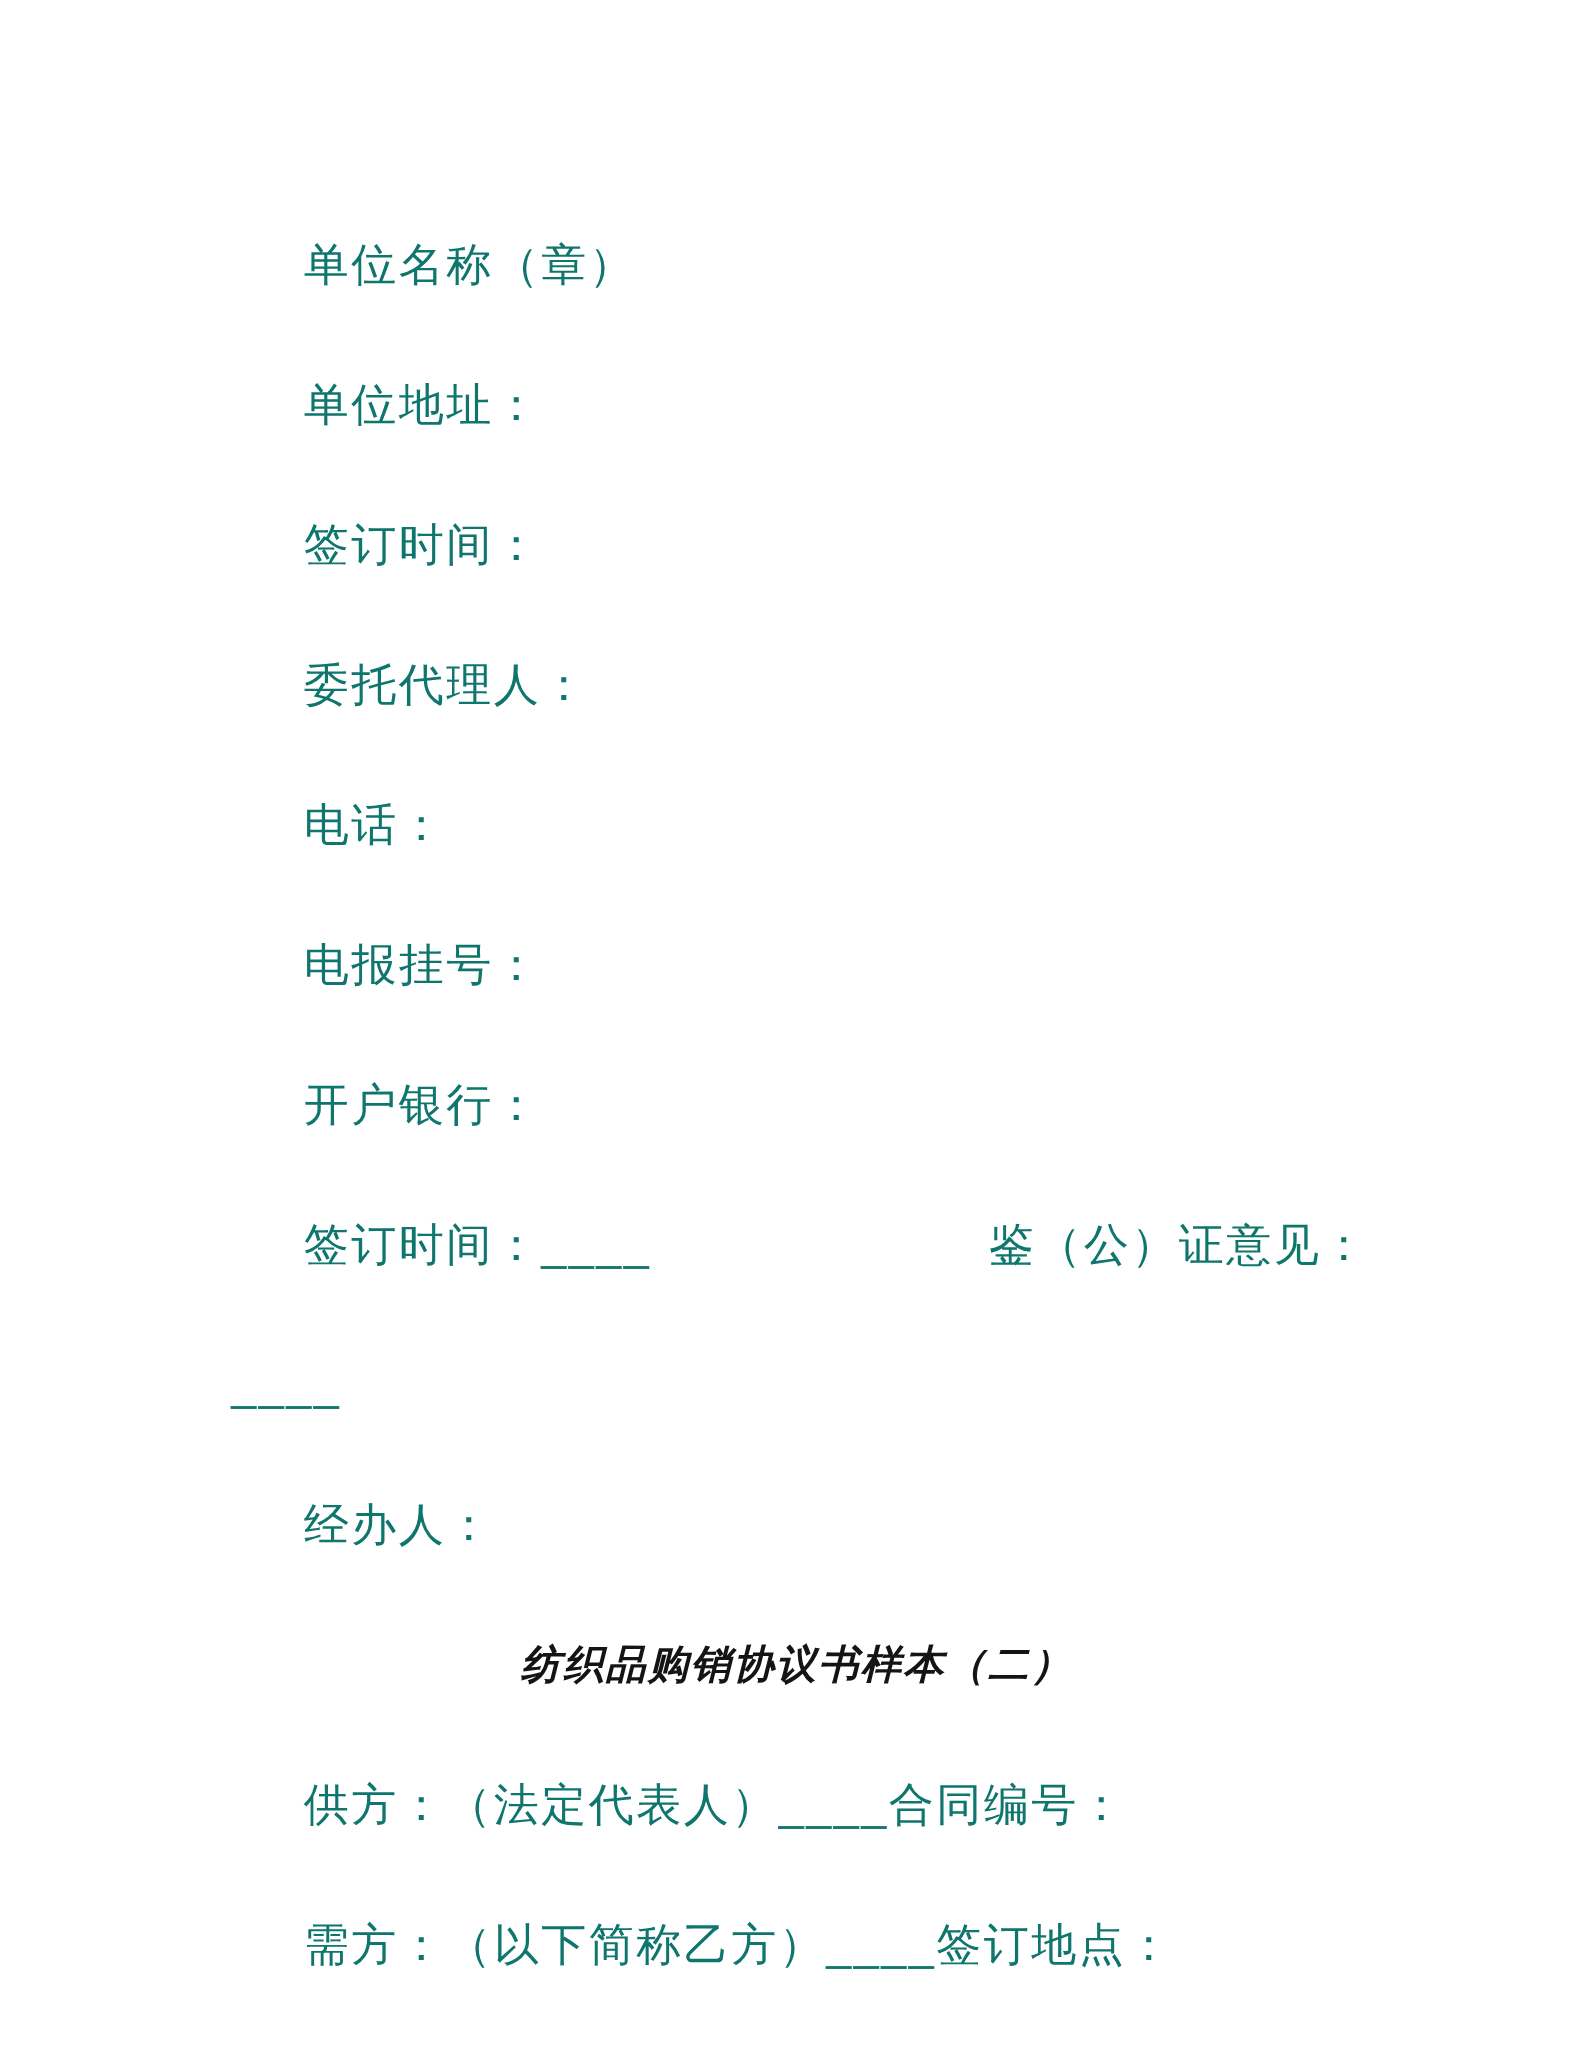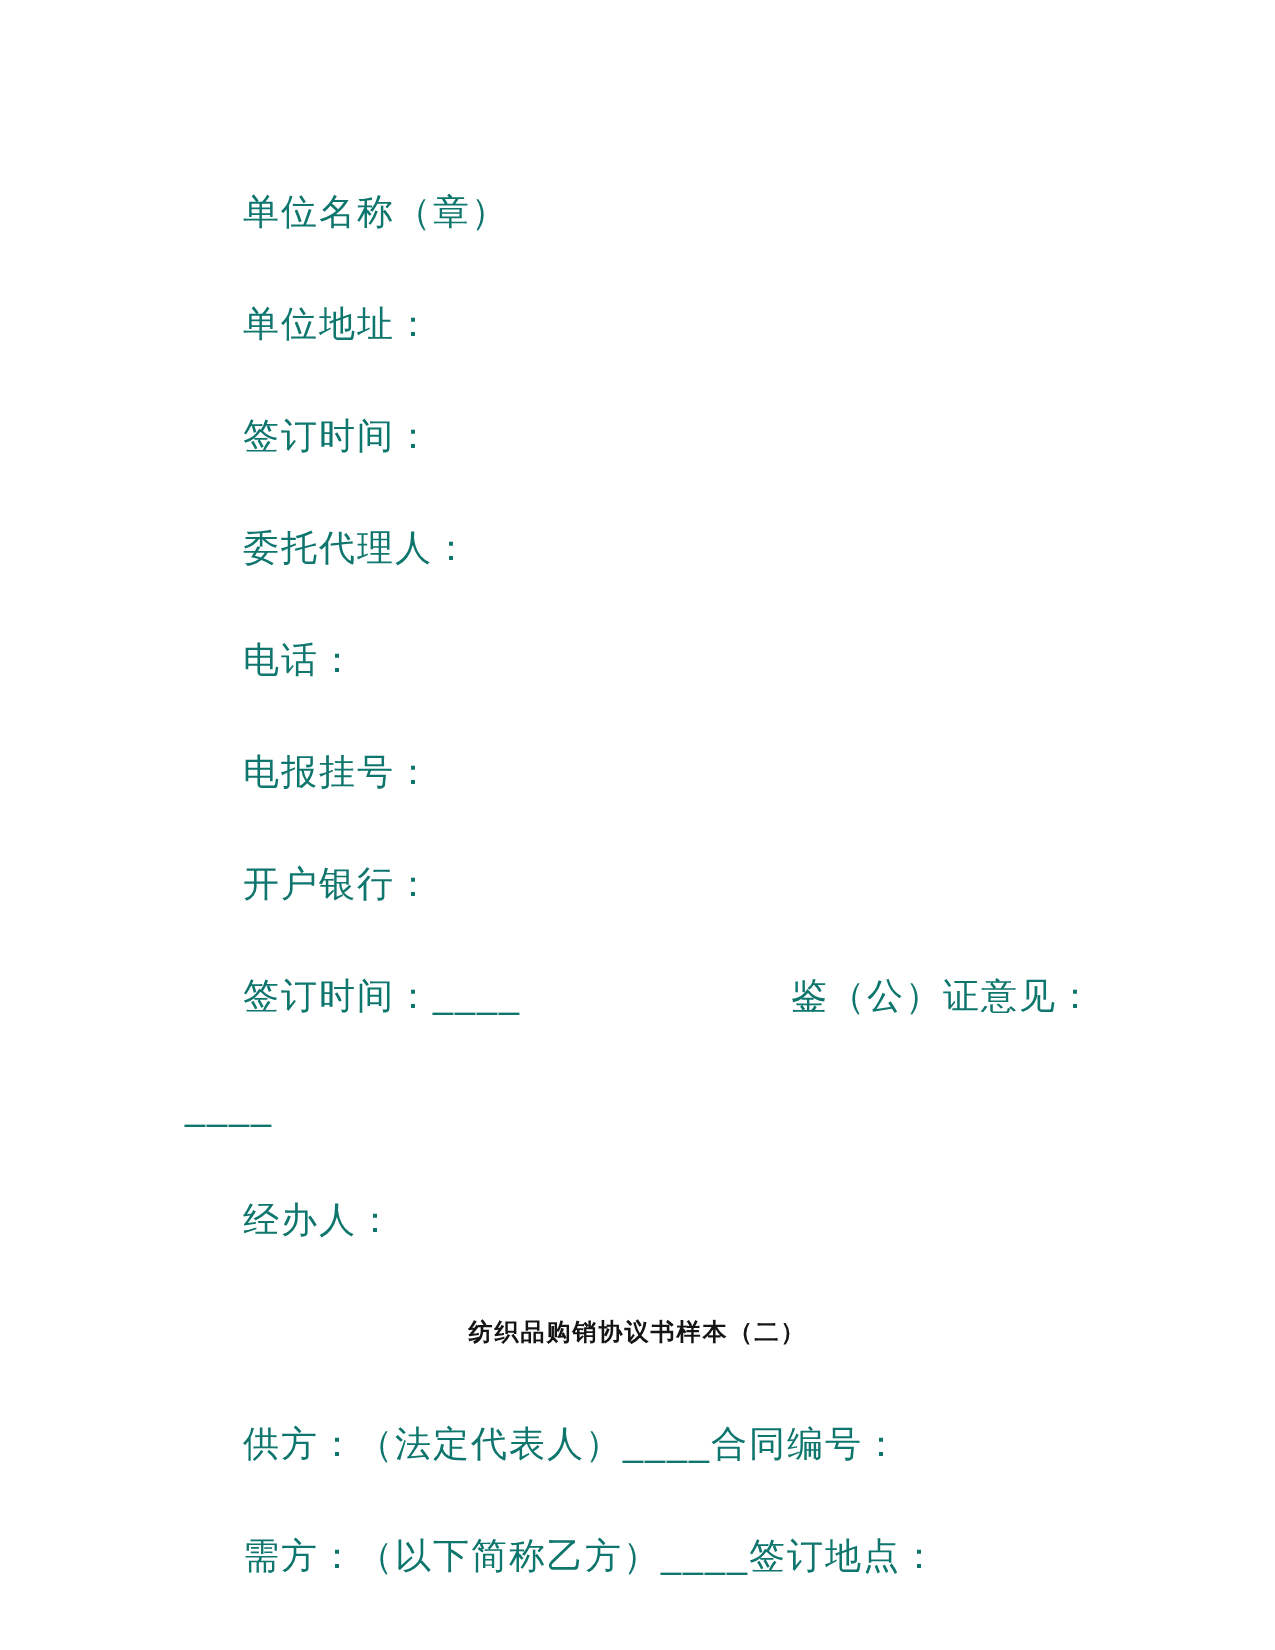--- a/index.html
+++ b/index.html
@@ -29,24 +29,25 @@
     font-weight: 300;
     letter-spacing: 2px;
     color: #0f766e;
     white-space: pre;
   }
   .indent {
     padding-left: 58px;
   }
   .title-line {
     justify-content: center;
-    font-size: 24px;
+    font-size: 32px;
     font-weight: 700;
     letter-spacing: 2px;
     color: #141414;
+    font-style: italic;
   }
   .postal-right {
     position: absolute;
     left: 606px;
     top: 0;
     height: 76px;
     display: flex;
     align-items: center;
     text-align: center;
   }

